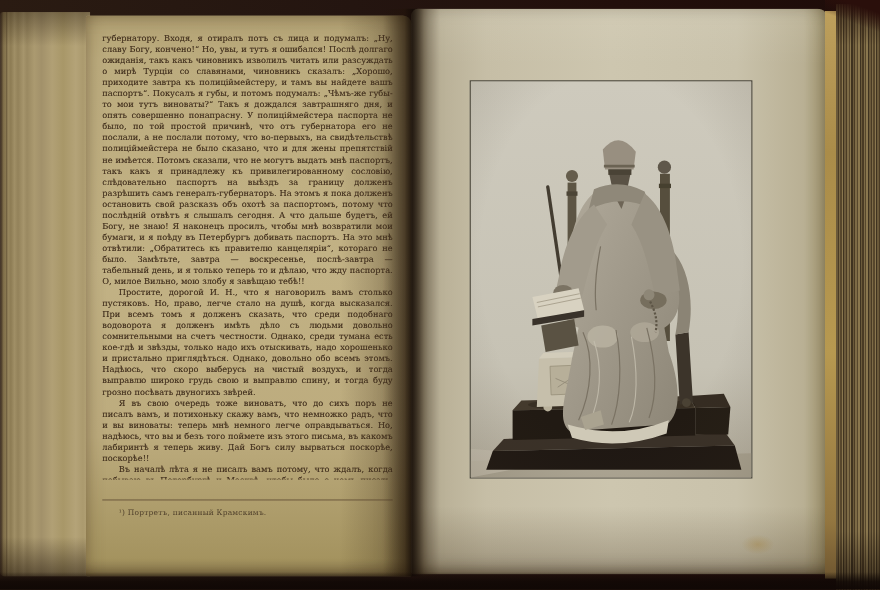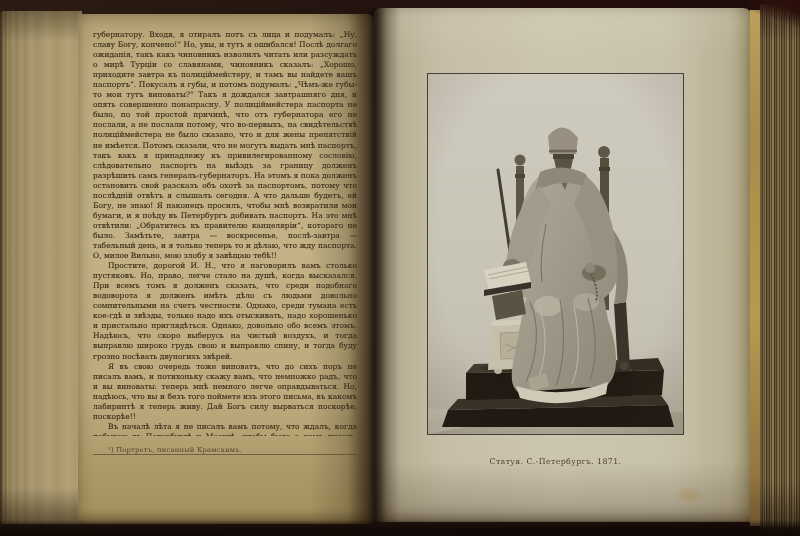--- a/index.html
+++ b/index.html
@@ -58,21 +58,21 @@
   }
   .bodytext{
     font-size:7.5px;line-height:10.05px;text-align:justify;color:#44321f;
     height:406px;overflow:hidden;
     text-shadow:0 0 0.4px rgba(68,50,31,0.55);
   }
   .bodytext p{margin:0;}
   .bodytext p.ind{text-indent:15px;}
   .fnrule{position:absolute;left:15px;right:17px;top:440px;height:1px;background:#5d4a32;opacity:0.75;}
   .footnote{
-    position:absolute;left:30px;right:17px;top:432px;
+    position:absolute;left:30px;right:17px;top:448px;
     font-size:6.8px;color:#50402b;letter-spacing:0.2px;
   }
 
   
   .gutter{
     position:absolute;left:348px;top:8px;width:52px;height:516px;z-index:3;pointer-events:none;
     background:linear-gradient(90deg, rgba(32,19,8,0) 0%, rgba(32,19,8,0.42) 38%, rgba(18,10,5,0.78) 52%, rgba(40,26,12,0.30) 72%, rgba(32,19,8,0) 100%);
   }
 
   
@@ -243,21 +243,20 @@
         <g stroke="#c4beae" stroke-width="1" fill="none" opacity="0.85">
           <path d="M112,236 C120,260 118,288 108,310"></path>
           <path d="M146,232 C152,262 152,292 144,310"></path>
         </g>
         <path d="M88,312 Q135,326 180,308 L178,320 Q134,336 92,324 Z" fill="#cfc9b7"></path>
         <polygon points="100,305 118,299 121,312 104,317" fill="#aaa390"></polygon>
 
         <rect width="255" height="360" fill="url(#vigG)"></rect>
       </svg>
     </div>
-    <div class="cap2">Статуя. С.-Петербургъ. 1871.</div>
     <div class="spot"></div>
   </div>
 
   <div class="gutter"></div>
   <div class="gilt-edge"></div>
   <div class="right-stack"></div>
   <div class="corner-tr"></div>
   <div class="bottom-shadow"></div>
 </div>
 

